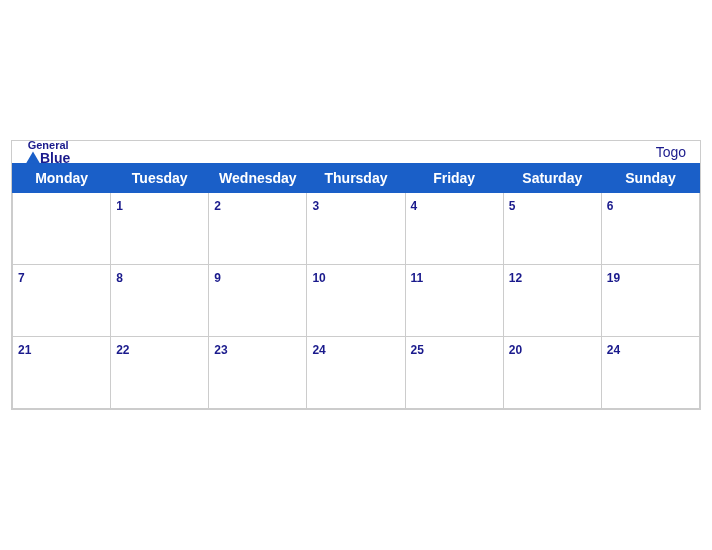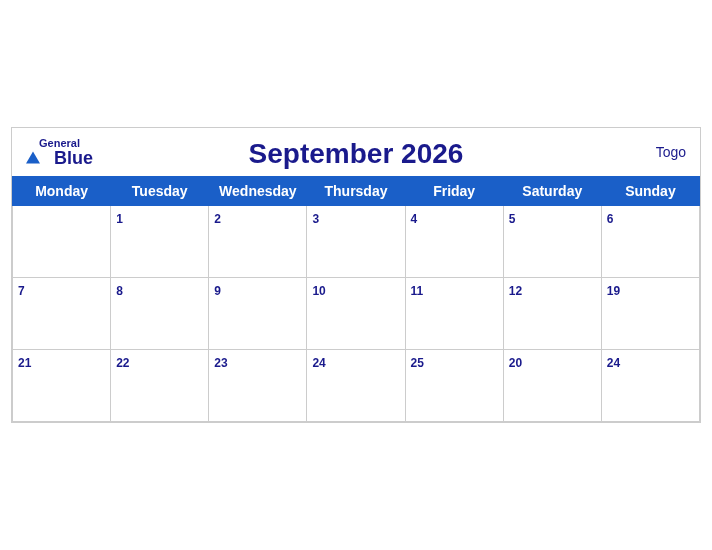--- a/index.html
+++ b/index.html
@@ -15,45 +15,45 @@
     }
     .calendar-container {
       width: 690px;
       border: 1px solid #ccc;
       background: #fff;
     }
     .calendar-header {
       display: flex;
       align-items: center;
       justify-content: center;
-      padding: 10px 16px 6px;
+      padding: 10px 16px 12px;
       position: relative;
     }
     .logo-area {
       position: absolute;
       left: 14px;
       top: 50%;
       transform: translateY(-50%);
       display: flex;
       flex-direction: column;
       align-items: center;
       line-height: 1;
     }
     .logo-general {
       font-size: 11px;
       color: #1a1a8c;
       font-weight: bold;
     }
     .logo-blue {
-      font-size: 18px;
+      font-size: 14px;
       color: #1a1a8c;
       font-weight: bold;
       display: flex;
       align-items: center;
-      gap: 14px;
+      gap: 0;
     }
     .logo-triangle {
       width: 0;
       height: 0;
       border-left: 7px solid transparent;
       border-right: 7px solid transparent;
       border-bottom: 12px solid #1a5fc8;
       display: inline-block;
     }
     .calendar-title {
@@ -105,21 +105,20 @@
 
 <div class="calendar-container">
   <div class="calendar-header">
     <div class="logo-area">
       <span class="logo-general">General</span>
       <span class="logo-blue">
         <span class="logo-triangle"></span>
         <span>Blue</span>
       </span>
     </div>
-    <div class="calendar-title">September 2026</div>
     <div class="country-label">Togo</div>
   </div>
 
   <table class="calendar-grid">
     <thead>
       <tr class="header-row">
         <th>Monday</th>
         <th>Tuesday</th>
         <th>Wednesday</th>
         <th>Thursday</th>

